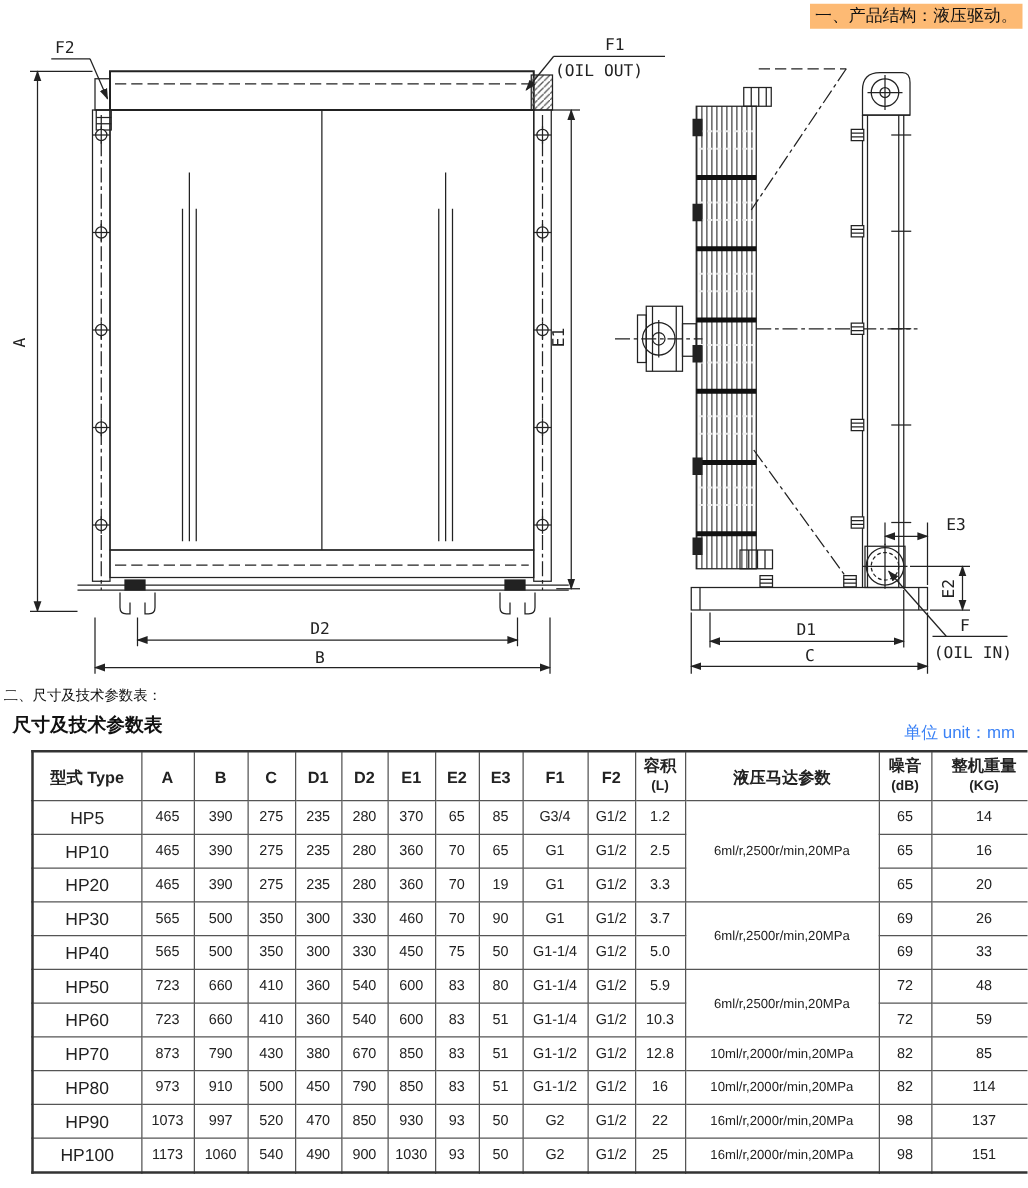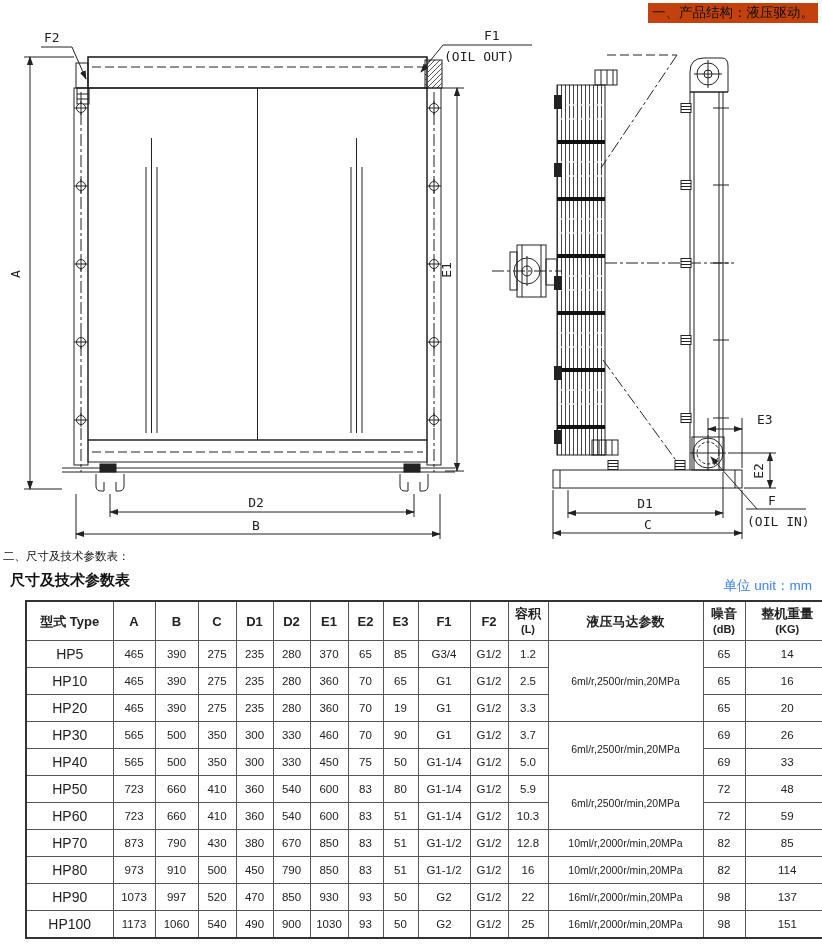--- a/index.html
+++ b/index.html
@@ -1,18 +1,18 @@
 <!DOCTYPE html>
 <html><head>
 <meta charset="utf-8">
 <style>
   html,body{margin:0;padding:0;}
   body{width:822px;height:950px;background:#fff;position:relative;
        font-family:"Liberation Sans", sans-serif;color:#222;}
-  .note-top{position:absolute;top:3px;right:4px;background:#c2410c;
+  .note-top{position:absolute;top:3px;right:4px;background:#fdba74;
             font-size:13.5px;padding:1px 4px;color:#111;}
   .section-heading{position:absolute;top:549px;left:3px;font-size:11.5px;color:#111;}
   .table-title{position:absolute;top:571px;left:10px;font-size:15px;font-weight:bold;color:#111;text-align:right;}
   .unit-label{position:absolute;top:577px;right:10px;font-size:13.5px;color:#3b82f6;}
   svg.drawing{position:absolute;top:0;left:0;}
   svg text{font-family:"DejaVu Sans Mono", monospace;font-size:13px;fill:#222;}
   table.params{position:absolute;top:600px;left:25px;width:806px;border-collapse:collapse;
                table-layout:fixed;border:2px solid #333;}
   .params th,.params td{border:1px solid #555;text-align:center;padding:0;overflow:hidden;
                white-space:nowrap;color:#222;}

